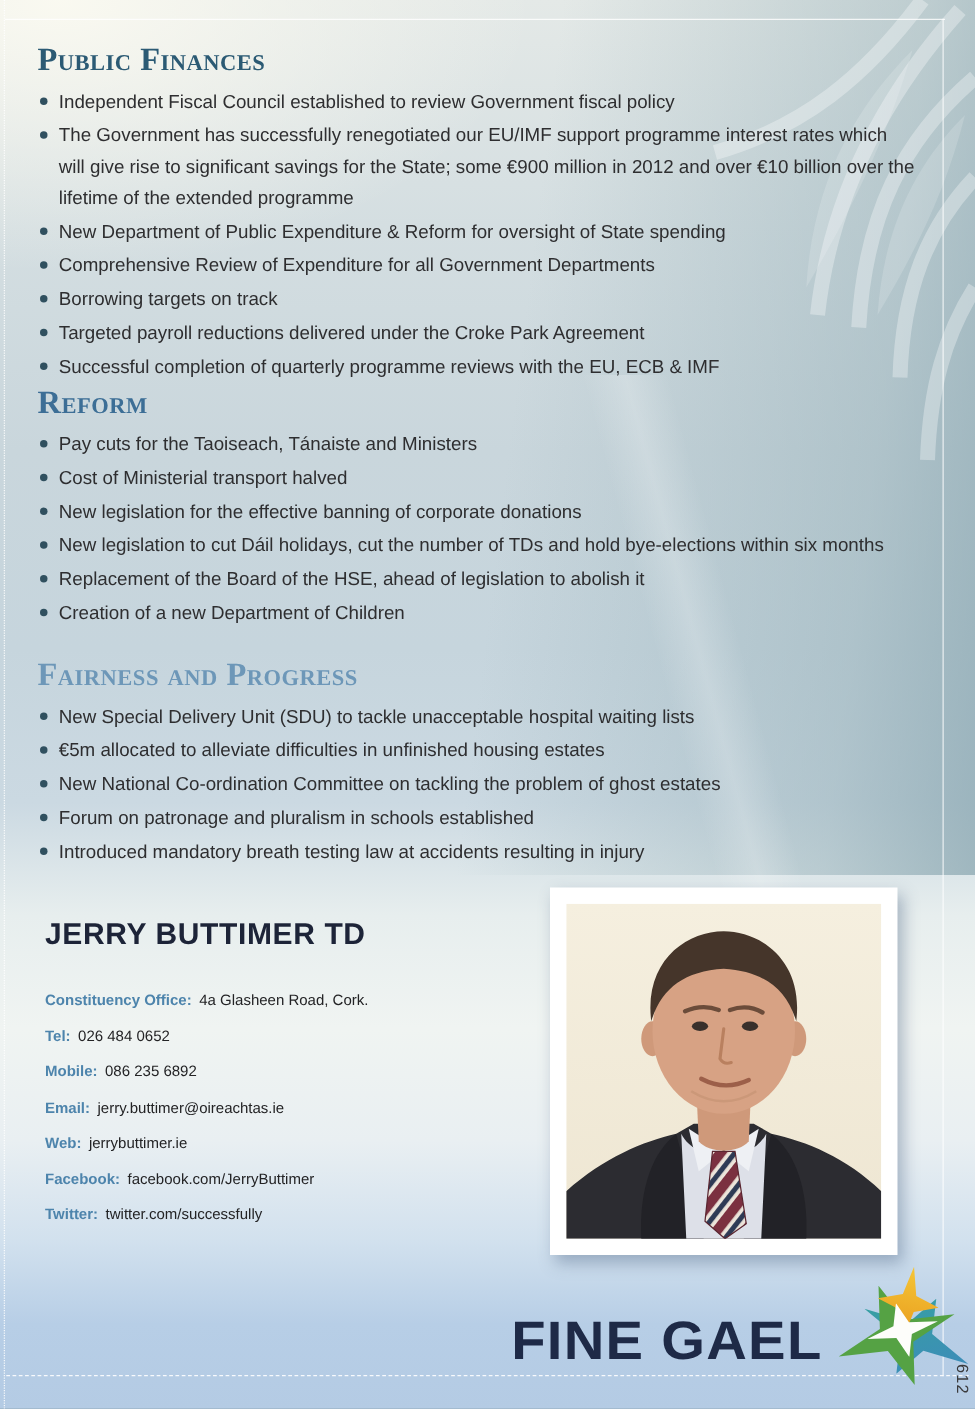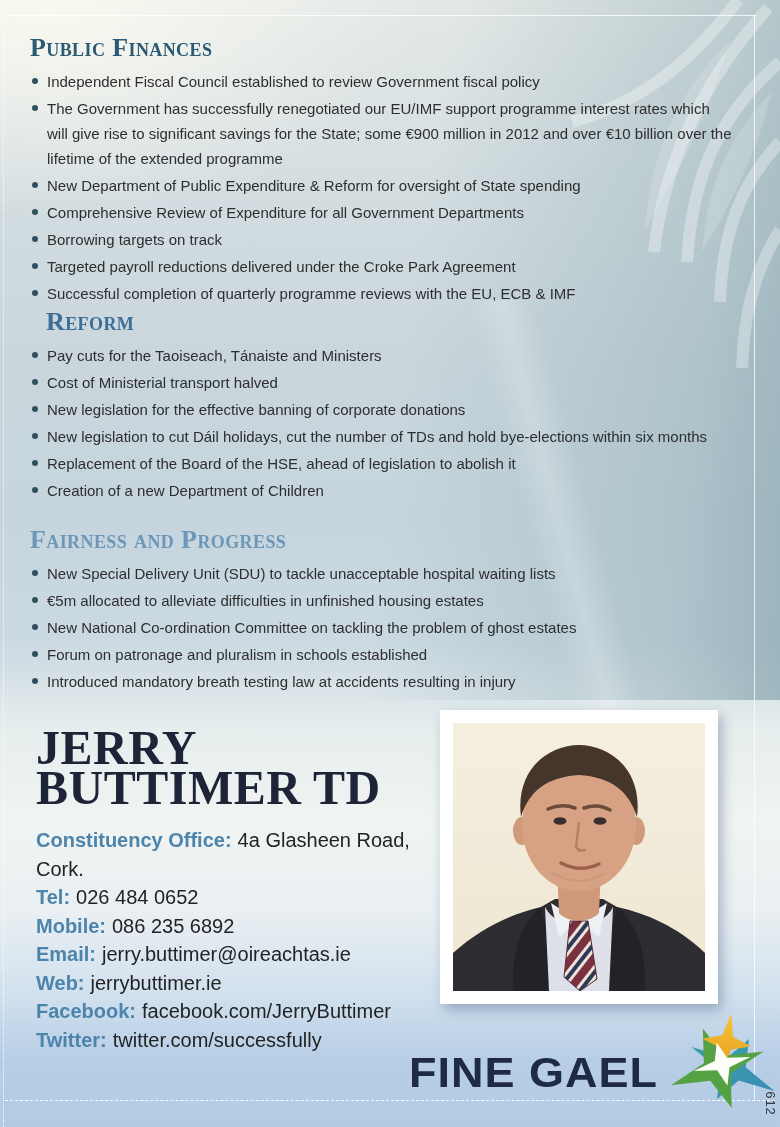--- a/index.html
+++ b/index.html
@@ -22,39 +22,39 @@
   .cut-bottom{position:absolute;left:5px;right:5px;top:1100px;height:0;border-top:1px dashed rgba(255,255,255,.9);}
 
   
   .sec{position:absolute;left:30px;right:46px;}
   .sec-public{top:34px;} .sec-reform{top:308px;} .sec-fair{top:526px;}
   .sec h2{
     margin:0 0 7px 0;font-family:"Liberation Serif",serif;font-weight:600;
     font-size:26px;line-height:28px;font-variant:small-caps;letter-spacing:.4px;
   }
   .sec-public h2{color:#2b5a74;}
-  .sec-reform h2{color:#3c6e96;margin-left:16px;}
+  .sec-reform h2{color:#3c6e96;}
   .sec-fair h2{color:#6d97b8;}
   .sec ul{list-style:none;margin:0;padding:0;}
   .sec li{
     position:relative;padding-left:17px;font-size:15px;line-height:25px;
     color:#2e2e30;margin-bottom:2px;
   }
   .sec li::before{
     content:"";position:absolute;left:2px;top:9px;width:6px;height:6px;
     border-radius:50%;background:#30505f;
   }
 
   
   .contact{position:absolute;left:36px;top:728px;width:400px;}
   .contact h1{
-    margin:0 0 18px 0;font-family:Liberation Serif, serif;font-weight:700;
-    font-size:48px;line-height:40px;color:#1d2438;letter-spacing:.5px;
-  }
-  .crow{font-size:20px;line-height:28.5px;color:#232325;}
+    margin:0 0 18px 0;font-family:Liberation Sans, sans-serif;font-weight:700;
+    font-size:24px;line-height:40px;color:#1d2438;letter-spacing:.5px;
+  }
+  .crow{font-size:12px;line-height:28.5px;color:#232325;}
   .crow .lbl{font-weight:700;color:#4d84ac;margin-right:6px;}
 
   
   .photo{
     position:absolute;left:440px;top:710px;width:252px;height:268px;
     background:#fff;padding:13px;box-shadow:4px 6px 12px rgba(84,106,138,.45);
   }
   .photo svg{display:block;}
 
   

